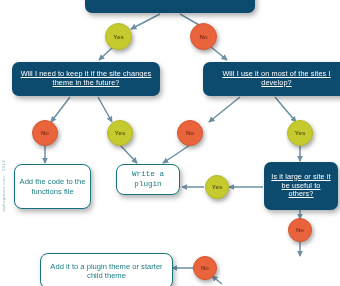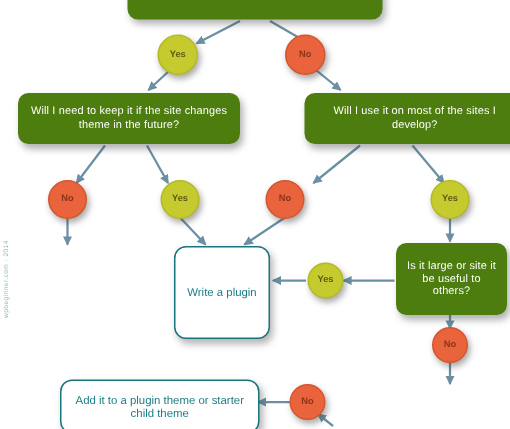--- a/index.html
+++ b/index.html
@@ -10,27 +10,28 @@
     overflow:hidden;
     position:relative;
   }
   #chart{position:absolute;left:0;top:0;width:340px;height:286px;}
 
   .node{position:absolute;box-sizing:border-box;display:flex;align-items:center;
         justify-content:center;text-align:center;line-height:1.22;}
 
   
   .qbox{
-    background:#4d7c0f;
+    background:#0c4a6e;
     color:#ffffff;
     border-radius:7px;
     font-size:7.3px;
     padding:3px 5px;
     box-shadow:2px 3px 5px rgba(60,60,60,0.40);
     letter-spacing:.1px;
+    text-decoration:underline;
   }
   
   .abox{
     background:#ffffff;
     color:#1b7d85;
     border:1.6px solid #18757e;
     border-radius:8px;
     font-size:7.6px;
     padding:3px 4px;
     box-shadow:2px 3px 5px rgba(60,60,60,0.38);
@@ -129,21 +130,24 @@
   <div class="node circle yes" style="left:107px;top:120px;width:26px;height:26px;">
     <span>Yes</span>
   </div>
   <div class="node circle no" style="left:177px;top:120px;width:26px;height:26px;">
     <span>No</span>
   </div>
   <div class="node circle yes" style="left:287px;top:120px;width:26px;height:26px;">
     <span>Yes</span>
   </div>
 
-  <div class="node abox" style="left:116px;top:164px;width:64px;height:62px;">
+  <div class="node abox" style="left:14px;top:164px;width:77px;height:45px;">
+    <span>Add the code to the functions file</span>
+  </div>
+  <div class="node abox" style="left:116px;top:164px;width:64px;height:31px;font-family:Liberation Mono, monospace;">
     <span>Write a plugin</span>
   </div>
   <div class="node circle yes" style="left:205px;top:175px;width:24px;height:24px;">
     <span>Yes</span>
   </div>
   <div class="node qbox" style="left:264px;top:162px;width:74px;height:48px;">
     <span>Is it large or site it be useful to others?</span>
   </div>
 
   <div class="node circle no" style="left:288px;top:218px;width:24px;height:24px;">

